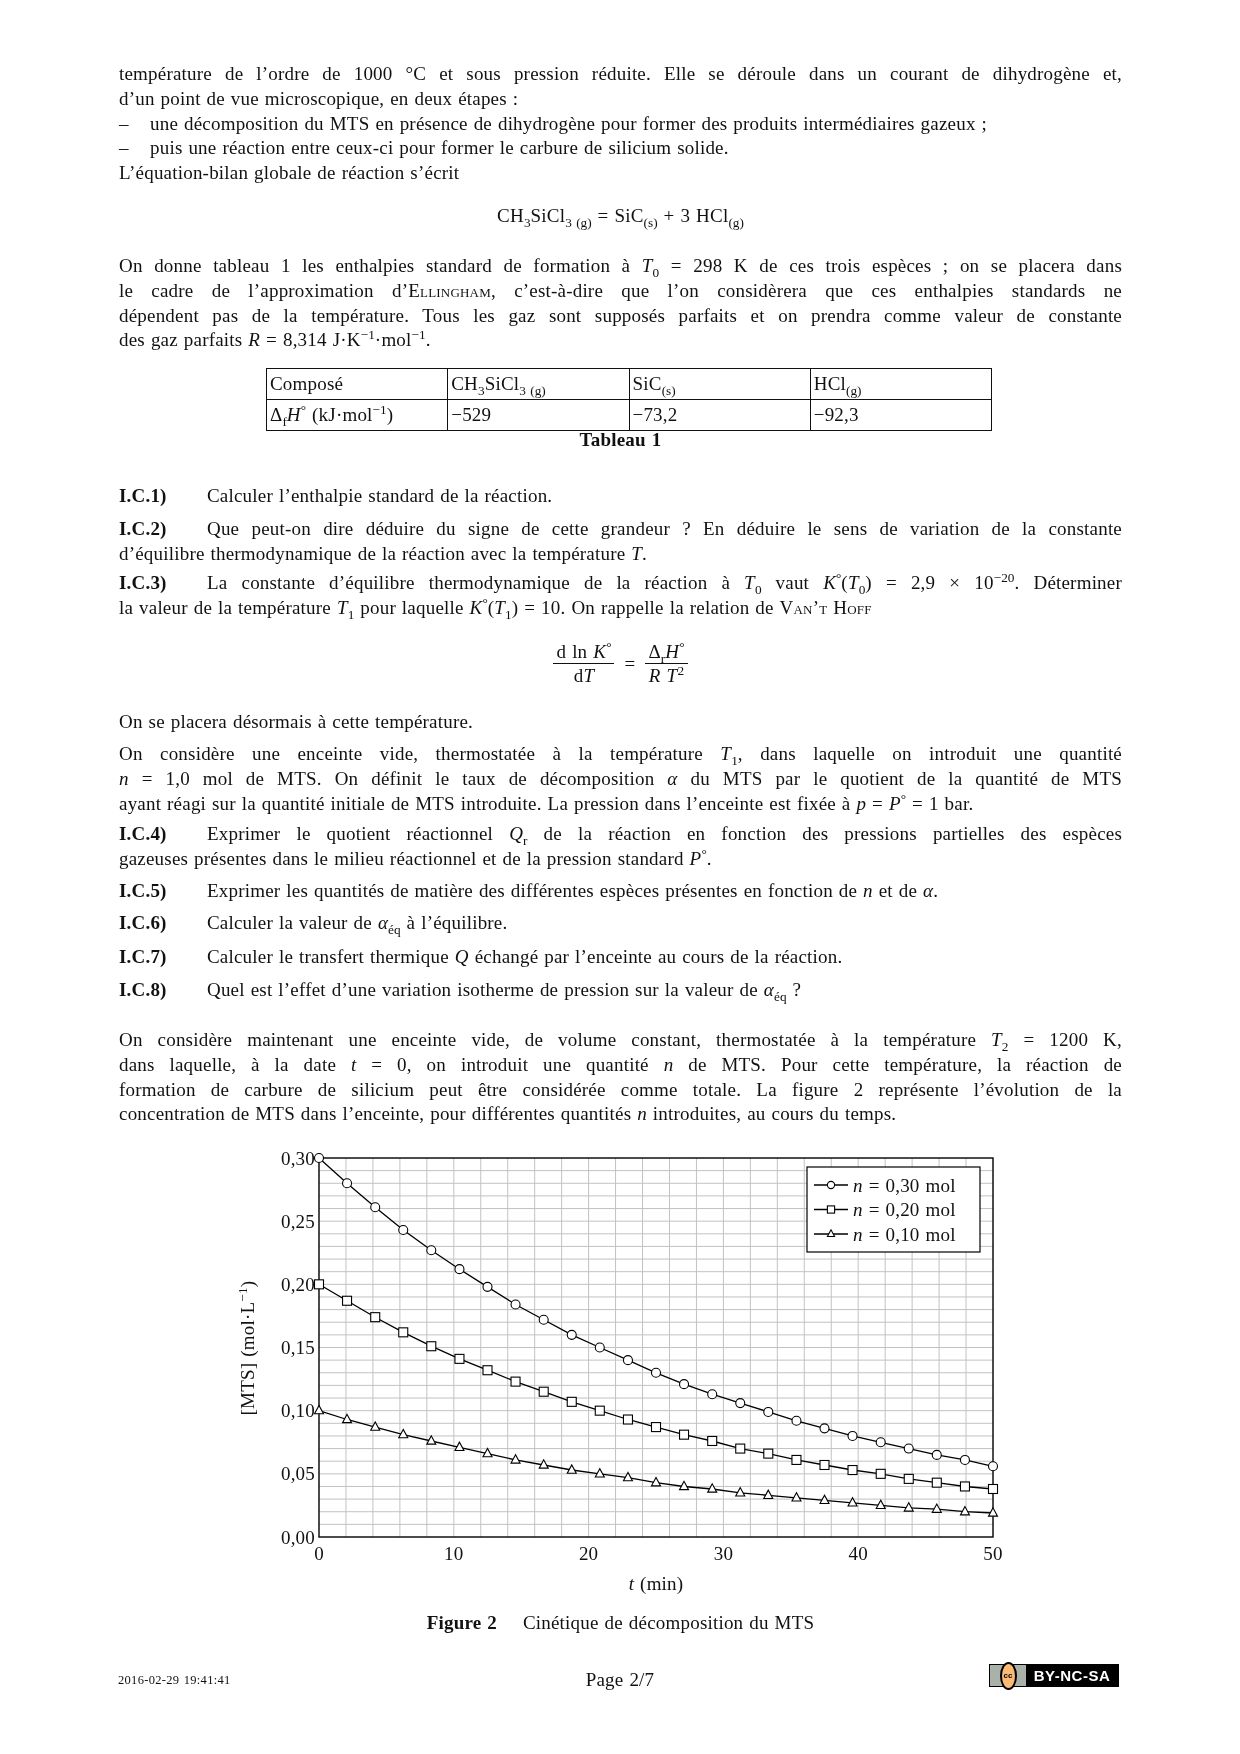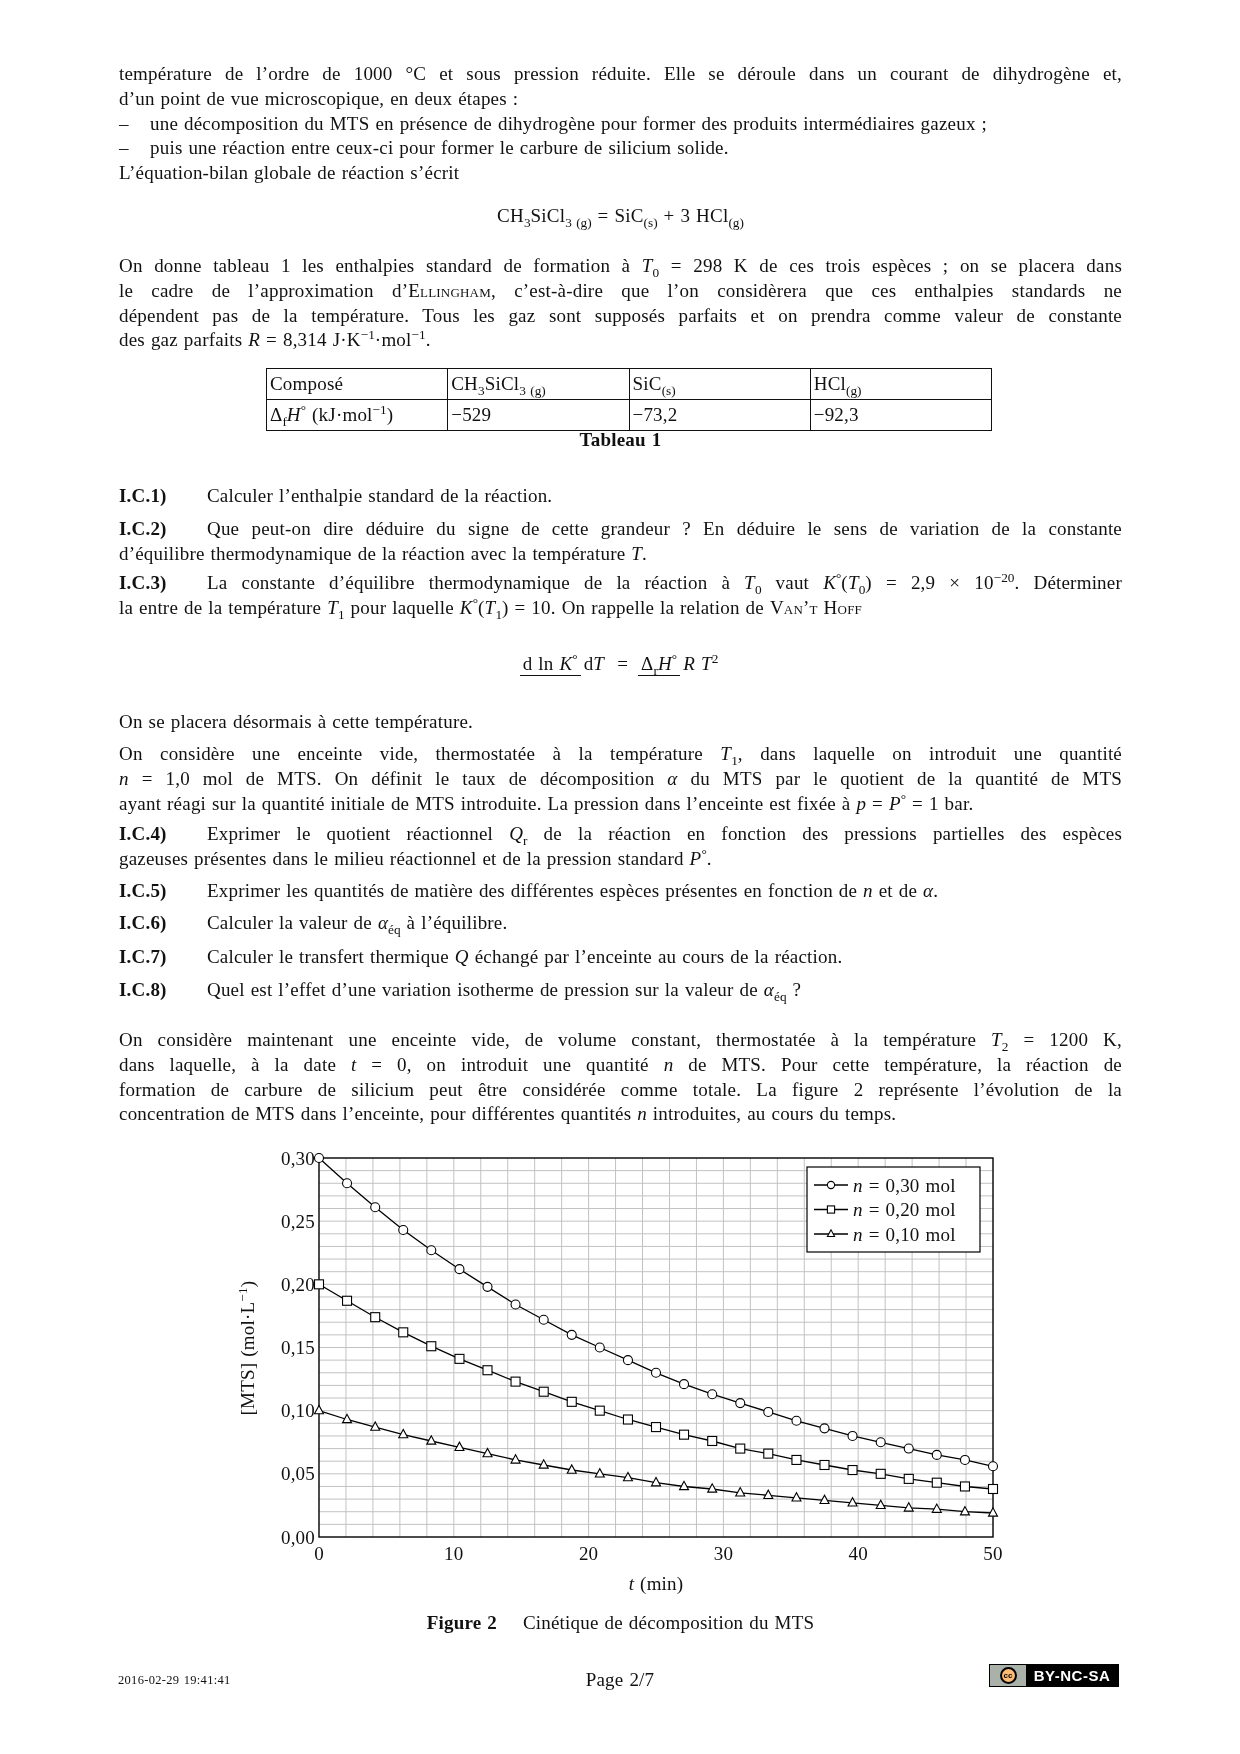--- a/index.html
+++ b/index.html
@@ -20,34 +20,34 @@
     .dash { display: inline-block; width: 31px; }
     .qlabel { display: inline-block; width: 88px; font-weight: bold; text-align: center; text-align-last: left; }
     .caption-bold { font-weight: bold; }
     
     .tbl { position: absolute; left: 266px; top: 368px; width: 726px; border-collapse: collapse; table-layout: fixed; }
     .tbl td { border: 1.4px solid #111; height: 30px; padding: 0 3px; text-align: left; white-space: nowrap; line-height: 22px; }
     .tbl td.l { text-align: left; }
     
     .formula { position: absolute; left: 119px; width: 1003px; top: 640px; height: 48px;
       display: flex; justify-content: center; align-items: center; }
-    .frac { display: inline-flex; flex-direction: row; align-items: center; }
+    .frac { display: inline-flex; flex-direction: column; align-items: center; }
     .frac .num { border-bottom: 1.3px solid #111; padding: 0 3px; line-height: 22px; }
     .frac .den { padding: 0 3px; line-height: 24px; }
     .eqsign { margin: 0 10px; }
     
     .chart { position: absolute; left: 200px; top: 1130px; }
     .ctext { font-family: "Liberation Serif", "DejaVu Serif", serif; font-size: 19px; fill: #111; }
     
     .footer-date { position: absolute; left: 118px; top: 1673px; font-size: 12.5px; letter-spacing: 0.3px; }
     .footer-page { position: absolute; left: 0; width: 1240px; top: 1669px; text-align: center; font-size: 19px; }
     .cc-badge { position: absolute; left: 989px; top: 1664px; width: 130px; height: 23px; background: #000;
       box-sizing: border-box; border: 1.5px solid #000; display: flex; align-items: center; }
     .cc-left { width: 36px; height: 100%; background: #a9b1a8; display: flex; align-items: center; justify-content: center; }
-    .cc-circle { width: 17px; height: 17px; border-radius: 50%; background: #fdba74; border: 2px solid #000; box-sizing: border-box;
+    .cc-circle { width: 17px; height: 28px; border-radius: 50%; background: #fdba74; border: 2px solid #000; box-sizing: border-box;
       font-family: "Liberation Sans", "DejaVu Sans", sans-serif; font-weight: bold; font-size: 8px; letter-spacing: 0;
       display: flex; align-items: center; justify-content: center; color: #000; }
     .cc-text { flex: 1; color: #fff; text-align: center; font-family: "Liberation Sans", "DejaVu Sans", sans-serif;
       font-weight: bold; font-size: 15px; letter-spacing: 0.5px; }
   </style>
 </head>
 <body>
 
 <div class="page">
 
@@ -96,21 +96,21 @@
   <div class="line"><span class="qlabel">I.C.1)</span><span>Calculer l’enthalpie standard de la réaction.</span></div>
     </div>
   <div class="block" style="top:517px">
 
   <div class="line j"><span class="qlabel">I.C.2)</span><span>Que peut-on dire déduire du signe de cette grandeur ? En déduire le sens de variation de la constante</span></div>
       <div class="line"><span>d’équilibre thermodynamique de la réaction avec la température </span><span class="mi">T</span><span>.</span></div>
     </div>
   <div class="block" style="top:571px">
 
   <div class="line j"><span class="qlabel">I.C.3)</span><span>La constante d’équilibre thermodynamique de la réaction à </span><span class="mi">T</span><span class="sub">0</span><span> vaut </span><span class="mi">K</span><span class="sup">°</span><span>(</span><span class="mi">T</span><span class="sub">0</span><span>) = 2,9 × 10</span><span class="sup">−20</span><span>. Déterminer</span></div>
-      <div class="line"><span>la entre de la température </span><span class="mi">T</span><span class="sub">1</span><span> pour laquelle </span><span class="mi">K</span><span class="sup">°</span><span>(</span><span class="mi">T</span><span class="sub">1</span><span>) = 10. On rappelle la relation de </span><span class="sc">Van’t Hoff</span></div>
+      <div class="line"><span>la valeur de la température </span><span class="mi">T</span><span class="sub">1</span><span> pour laquelle </span><span class="mi">K</span><span class="sup">°</span><span>(</span><span class="mi">T</span><span class="sub">1</span><span>) = 10. On rappelle la relation de </span><span class="sc">Van’t Hoff</span></div>
     </div>
 
   <div class="formula">
     <span class="frac">
       <span class="num"><span>d ln </span><span class="mi">K</span><span class="sup">°</span></span>
       <span class="den"><span>d</span><span class="mi">T</span></span>
     </span>
     <span class="eqsign">=</span>
     <span class="frac">
       <span class="num"><span>Δ</span><span class="sub">r</span><span class="mi">H</span><span class="sup">°</span></span>

